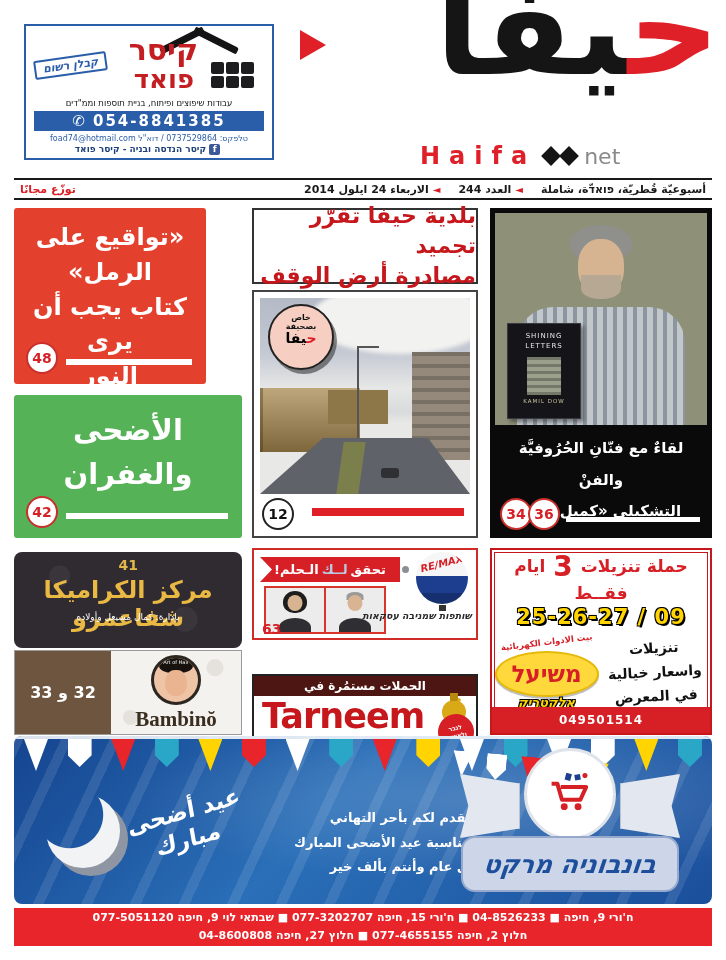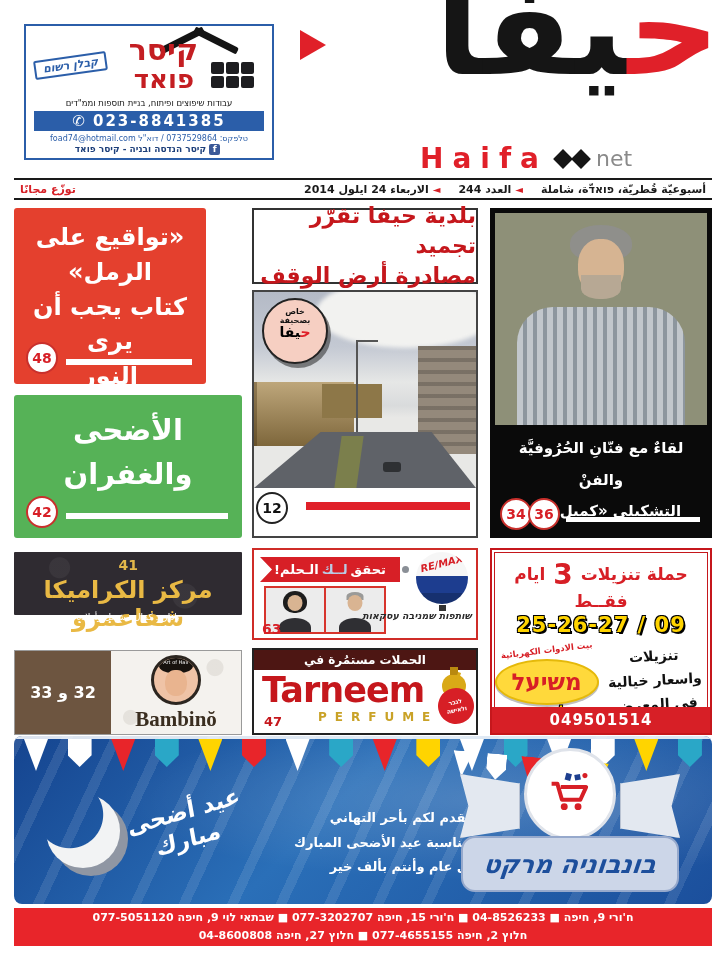--- a/index.html
+++ b/index.html
@@ -29,21 +29,21 @@
   .fb-ic{display:inline-block;width:11px;height:11px;background:#3b5998;color:#fff;border-radius:2px;
          font-size:9px;line-height:11px;text-align:center;vertical-align:middle;margin-right:3px}
 
   
   .logo-word{right:6px;top:-34px;font-size:128px;font-weight:bold;line-height:1;direction:rtl;letter-spacing:-6px}
   .logo-word .ha{color:#e02029}
   .logo-word .rest{color:#151515}
   .logo-tri{left:300px;top:30px;width:0;height:0;border-top:15px solid transparent;
             border-bottom:15px solid transparent;border-left:26px solid #e02029}
   .logo-sub{left:420px;top:142px;display:flex;align-items:center;gap:8px}
-  .logo-latin{color:#e02029;font-weight:bold;font-size:28px;letter-spacing:9px}
+  .logo-latin{color:#e02029;font-weight:bold;font-size:24px;letter-spacing:9px}
   .diam{width:14px;height:14px;background:#151515;transform:rotate(45deg)}
   .diam+.diam{margin-left:-4px}
   .logo-net{color:#8a8a8a;font-size:22px}
 
   
   .infobar{left:14px;top:178px;width:698px;height:22px;border-top:2px solid #1a1a1a;border-bottom:2px solid #1a1a1a;
            display:flex;align-items:center;direction:rtl;font-size:11px;font-weight:bold;color:#1a1a1a;gap:18px;padding:0 6px;box-sizing:border-box}
   .infobar .arrow{color:#d71f26;font-size:10px}
   .infobar .free{color:#d71f26;margin-inline-start:auto}
   .ib-item{display:flex;align-items:center;gap:4px}
@@ -56,21 +56,21 @@
   .uline{height:6px;background:#fff}
 
   
   .box-book{left:14px;top:208px;width:192px;height:176px;background:#e4402e;border-radius:3px}
   .box-book .t{padding-top:12px;text-align:center;color:#fff;font-weight:bold;font-size:24px;line-height:1.45}
   .box-eid{left:14px;top:395px;width:228px;height:143px;background:#56b257;border-radius:3px}
   .box-eid .t{padding-top:14px;text-align:center;color:#fff;font-weight:bold;font-size:29px;line-height:1.5}
   .c-bl{left:12px;bottom:10px}
   .ul-bl{left:52px;right:14px;bottom:19px;position:absolute}
 
-  .box-ceramic{left:14px;top:552px;width:228px;height:63px;background:#2f2b31;border-radius:1px;
+  .box-ceramic{left:14px;top:552px;width:228px;height:96px;background:#2f2b31;border-radius:8px;
     background-image:radial-gradient(circle at 20% 25%,rgba(255,255,255,.05) 0 10px,transparent 11px),
                      radial-gradient(circle at 75% 70%,rgba(255,255,255,.05) 0 12px,transparent 13px)}
   .ceramic-num{right:104px;top:5px;color:#e3b84a;font-weight:bold;font-size:14px}
   .ceramic-title{left:0;right:0;top:24px;text-align:center;color:#e9b944;font-weight:bold;font-size:24px}
   .ceramic-sub{left:0;right:0;top:60px;text-align:center;color:#fff;font-size:9px}
 
   .box-bambino{left:14px;top:650px;width:228px;height:85px;border:1px solid #9a9a9a;display:flex;box-sizing:border-box}
   .bam-left{width:96px;background:#6d5540;color:#fff;display:flex;align-items:center;justify-content:center;
             font-size:16px;font-weight:bold}
   .bam-right{flex:1;position:relative;background:#f4f2ee;
@@ -83,21 +83,21 @@
   .bam-arc{position:absolute;left:0;right:0;top:1px;text-align:center;font-size:5px;color:#fff;z-index:2}
   .bam-face{position:absolute;left:50%;top:12px;transform:translateX(-50%);width:22px;height:26px;background:#e9b48f;border-radius:45%}
   .bam-name{position:absolute;left:0;right:0;bottom:2px;text-align:center;font-family:"Liberation Serif",serif;
             font-weight:bold;font-size:21px;color:#3a2e20}
 
   
   .box-headline{left:252px;top:208px;width:226px;height:76px;border:2px solid #333;background:#fff;display:flex;
                 align-items:center;justify-content:center;box-sizing:border-box}
   .box-headline .t{color:#c5171c;font-weight:bold;font-size:22px;line-height:1.35;text-align:right}
 
-  .box-photo{left:252px;top:290px;width:226px;height:248px;border:2px solid #444;background:#fff;box-sizing:border-box;}
+  .box-photo{left:252px;top:290px;width:226px;height:248px;border:2px solid #444;background:#fff;box-sizing:border-box;padding:6px}
   .photo{position:relative;width:100%;height:196px;overflow:hidden;
          background:linear-gradient(#b4bac6 0%,#c4c9d3 28%,#e6e7e6 46%,#d9dbdc 58%,#e8e8e6 64%)}
   .cloud{position:absolute;right:-20px;top:-14px;width:180px;height:70px;background:#f2f2f0;border-radius:50%;filter:blur(2px)}
   .bldg-left{position:absolute;left:0;bottom:42px;width:100px;height:64px;background:#a8894f;
      background-image:linear-gradient(90deg,rgba(60,40,10,.35) 0 3px,transparent 3px 26px),
                       linear-gradient(rgba(255,255,255,.25),rgba(0,0,0,.25))}
   .bldg-left2{position:absolute;left:68px;bottom:70px;width:60px;height:34px;background:#8d7748}
   .bldg-right{position:absolute;right:0;bottom:34px;width:58px;height:108px;background:#94897b;
      background-image:repeating-linear-gradient(rgba(0,0,0,.18) 0 4px,transparent 4px 12px)}
   .road{position:absolute;left:0;right:0;bottom:0;height:56px;background:#5f6268;
@@ -129,21 +129,21 @@
   .agents{left:10px;top:36px;width:122px;height:48px;border:2px solid #d7342c;display:flex;background:#fff;box-sizing:border-box}
   .agent{position:relative;flex:1;background:#ececec;overflow:hidden}
   .agent+.agent{border-left:2px solid #d7342c}
   .agent .hair{position:absolute;top:3px;left:50%;transform:translateX(-50%);width:24px;height:22px;border-radius:50% 50% 45% 45%;background:#1d1d1d}
   .agent .head{position:absolute;top:7px;left:50%;transform:translateX(-50%);width:15px;height:16px;border-radius:50%;background:#d9b492}
   .agent .body{position:absolute;bottom:-5px;left:50%;transform:translateX(-50%);width:32px;height:19px;border-radius:50% 50% 0 0;background:#2f2f33}
   .agent.male .hairm{position:absolute;top:4px;left:50%;transform:translateX(-50%);width:17px;height:8px;border-radius:50% 50% 0 0;background:#9a9a98}
   .remax-heb{right:4px;top:60px;width:110px;text-align:center;font-size:9.5px;font-weight:bold;font-style:italic;color:#2a2a2a;direction:rtl}
   .remax-num{left:8px;bottom:1px;color:#d71f26;font-weight:bold;font-size:14px}
 
-  .box-tarneem{left:252px;top:648px;width:226px;height:87px;border:2px solid #222;background:#fff;box-sizing:border-box;overflow:hidden}
+  .box-tarneem{left:252px;top:674px;width:226px;height:87px;border:2px solid #222;background:#fff;box-sizing:border-box;overflow:hidden}
   .tar-band{height:20px;background:#4d1613;color:#fff;font-size:12px;font-weight:bold;display:flex;align-items:center;
             justify-content:center;direction:rtl}
   .tar-name{left:8px;top:20px;font-size:35px;font-weight:bold;color:#c5171c;letter-spacing:-1px}
   .tar-word{left:64px;top:60px;font-size:12px;font-weight:bold;color:#c9a227;letter-spacing:8px}
   .tar-num{left:10px;bottom:4px;color:#c5171c;font-weight:bold;font-size:13px}
   .bottle{right:10px;top:24px;width:24px;height:24px;background:#d9a917;border-radius:50%}
   .bottle i{position:absolute;left:8px;top:-7px;width:8px;height:8px;background:#b8890f}
   .tag{right:2px;top:38px;width:36px;height:36px;border-radius:50%;background:#d71f26;color:#fff;display:flex;align-items:center;
        justify-content:center;text-align:center;font-size:6px;font-weight:bold;transform:rotate(-12deg);direction:rtl;line-height:1.3}
   .tag-rib{right:18px;top:22px;width:3px;height:20px;background:#d9a917;transform:rotate(18deg)}
@@ -163,37 +163,37 @@
   .bk-img{width:34px;height:38px;background:#9aa08b;margin:5px auto 3px;
           background-image:repeating-linear-gradient(rgba(0,0,0,.25) 0 3px,transparent 3px 7px)}
   .bk-auth{color:#cfc5a2;font-size:5.5px;letter-spacing:1px}
   .artist-caption{color:#fff;text-align:center;font-weight:bold;font-size:15px;line-height:2.1;padding-top:8px}
   .artist-pages{position:absolute;left:10px;bottom:8px;display:flex}
   .artist-pages .pgc+.pgc{margin-left:-4px}
   .ul-artist{position:absolute;left:76px;right:12px;bottom:16px;height:5px;background:#fff}
 
   .box-sale{left:490px;top:548px;width:222px;height:187px;background:#fff;border:2px solid #c5171c;box-sizing:border-box}
   .box-sale::before{content:"";position:absolute;inset:2px;border:1px solid #c5171c;pointer-events:none}
-  .sale-l1{margin-top:8px;text-align:center;direction:rtl;color:#d71f26;font-weight:bold;font-size:17px}
+  .sale-l1{text-align:center;direction:rtl;color:#d71f26;font-weight:bold;font-size:17px}
   .sale-l1 .num{font-size:28px;vertical-align:-4px;margin:0 2px}
   .sale-dates{text-align:center;font-size:21px;font-weight:bold;color:#ffd400;letter-spacing:1px;margin-top:2px;
       text-shadow:-1px -1px 0 #000,1px -1px 0 #000,-1px 1px 0 #000,1px 1px 0 #000,2px 2px 0 #000}
   .sale-mid{display:flex;direction:rtl;margin-top:8px;height:92px}
   .promo{width:50%;text-align:center;color:#111;font-weight:bold;font-size:14px;line-height:1.7;transform:rotate(-3deg)}
   .mashiel{flex:1;position:relative}
   .curve-text{position:absolute;left:0;right:0;top:0;text-align:center;color:#d71f26;font-size:8.5px;font-weight:bold;
               transform:rotate(-7deg);direction:rtl}
   .mashiel-oval{position:absolute;left:50%;top:14px;transform:translateX(-50%);width:100px;height:42px;background:#ffd93b;
                 border-radius:50%;border:2px solid #e5b90a;box-shadow:0 2px 0 rgba(0,0,0,.25);display:flex;align-items:center;
                 justify-content:center;color:#d71f26;font-weight:bold;font-size:23px}
   .mashiel-sub{position:absolute;left:50%;top:58px;transform:translateX(-50%);color:#ffd400;font-weight:bold;font-style:italic;
                font-size:13px;text-shadow:-1px -1px 0 #000,1px -1px 0 #000,-1px 1px 0 #000,1px 1px 0 #000}
   .sale-band{position:absolute;left:0;right:0;bottom:0;height:26px;background:#d71f26;color:#fff;display:flex;align-items:center;
              justify-content:center;gap:6px;direction:rtl;font-weight:bold;font-size:12px}
-  .sale-band .ph{font-size:15px;letter-spacing:1px}
+  .sale-band .ph{font-size:12px;letter-spacing:1px}
 
   
   .bottom-ad{left:14px;top:736px;width:698px;height:168px;border-radius:8px;overflow:hidden;position:absolute;
      background:linear-gradient(135deg,#15448f,#2a6fb8 45%,#1b4f9c);}
   .streaks{position:absolute;inset:0;
      background:repeating-linear-gradient(115deg,rgba(255,255,255,.10) 0 10px,rgba(255,255,255,0) 10px 44px),
                 radial-gradient(ellipse at 68% 38%,rgba(255,255,255,.18),transparent 55%)}
   .flags-row{position:absolute;top:0;left:0;right:0;display:flex;justify-content:space-between;padding:0 10px;
              border-top:3px solid rgba(255,255,255,.85)}
   .flag{width:24px;height:32px;background:#fff}
@@ -241,21 +241,21 @@
         <span></span>
         <span></span>
         <span></span>
         <span></span>
       </div>
     <div class="abs brand-bottom">פואד</div>
     <div class="abs ad-stamp">קבלן רשום</div>
     <div class="abs ad-services rtl">עבודות שיפוצים ופיתוח, בניית תוספות וממ"דים</div>
     <div class="abs ad-phoneband">
       <span>✆</span>
-      <span>023-8841385</span>
+      <span>054-8841385</span>
     </div>
     <div class="abs ad-contact rtl">טלפקס: 0737529864 / דוא"ל foad74@hotmail.com</div>
     <div class="abs ad-fb rtl">
       <span class="fb-ic">f</span>
       <span>קיסר הנדסה ובניה - קיסר פואד</span>
     </div>
   </div>
 
   <div class="abs logo-word">
     <span class="ha">ح</span><span class="rest">يفا</span>
@@ -383,20 +383,26 @@
     <div class="abs tag">לגבר ולאישה</div>
     <div class="abs tar-num">47</div>
   </div>
 
   <div class="abs box-artist">
     <div class="artist-photo">
       <div class="a-hair"></div>
       <div class="a-face"></div>
       <div class="a-beard"></div>
       <div class="a-shirt"></div>
+      <div class="book">
+        <div class="bk-title pre">SHINING
+LETTERS</div>
+        <div class="bk-img"></div>
+        <div class="bk-auth">KAMIL DOW</div>
+      </div>
     </div>
     <div class="artist-caption pre rtl">لقاءٌ مع فنّانِ الحُرُوفيَّة والفنْ
 التشكيلي «كميل ضو»</div>
     <div class="artist-pages">
       <div class="pgc red">34</div>
       <div class="pgc red">36</div>
     </div>
     <div class="ul-artist"></div>
   </div>
 

